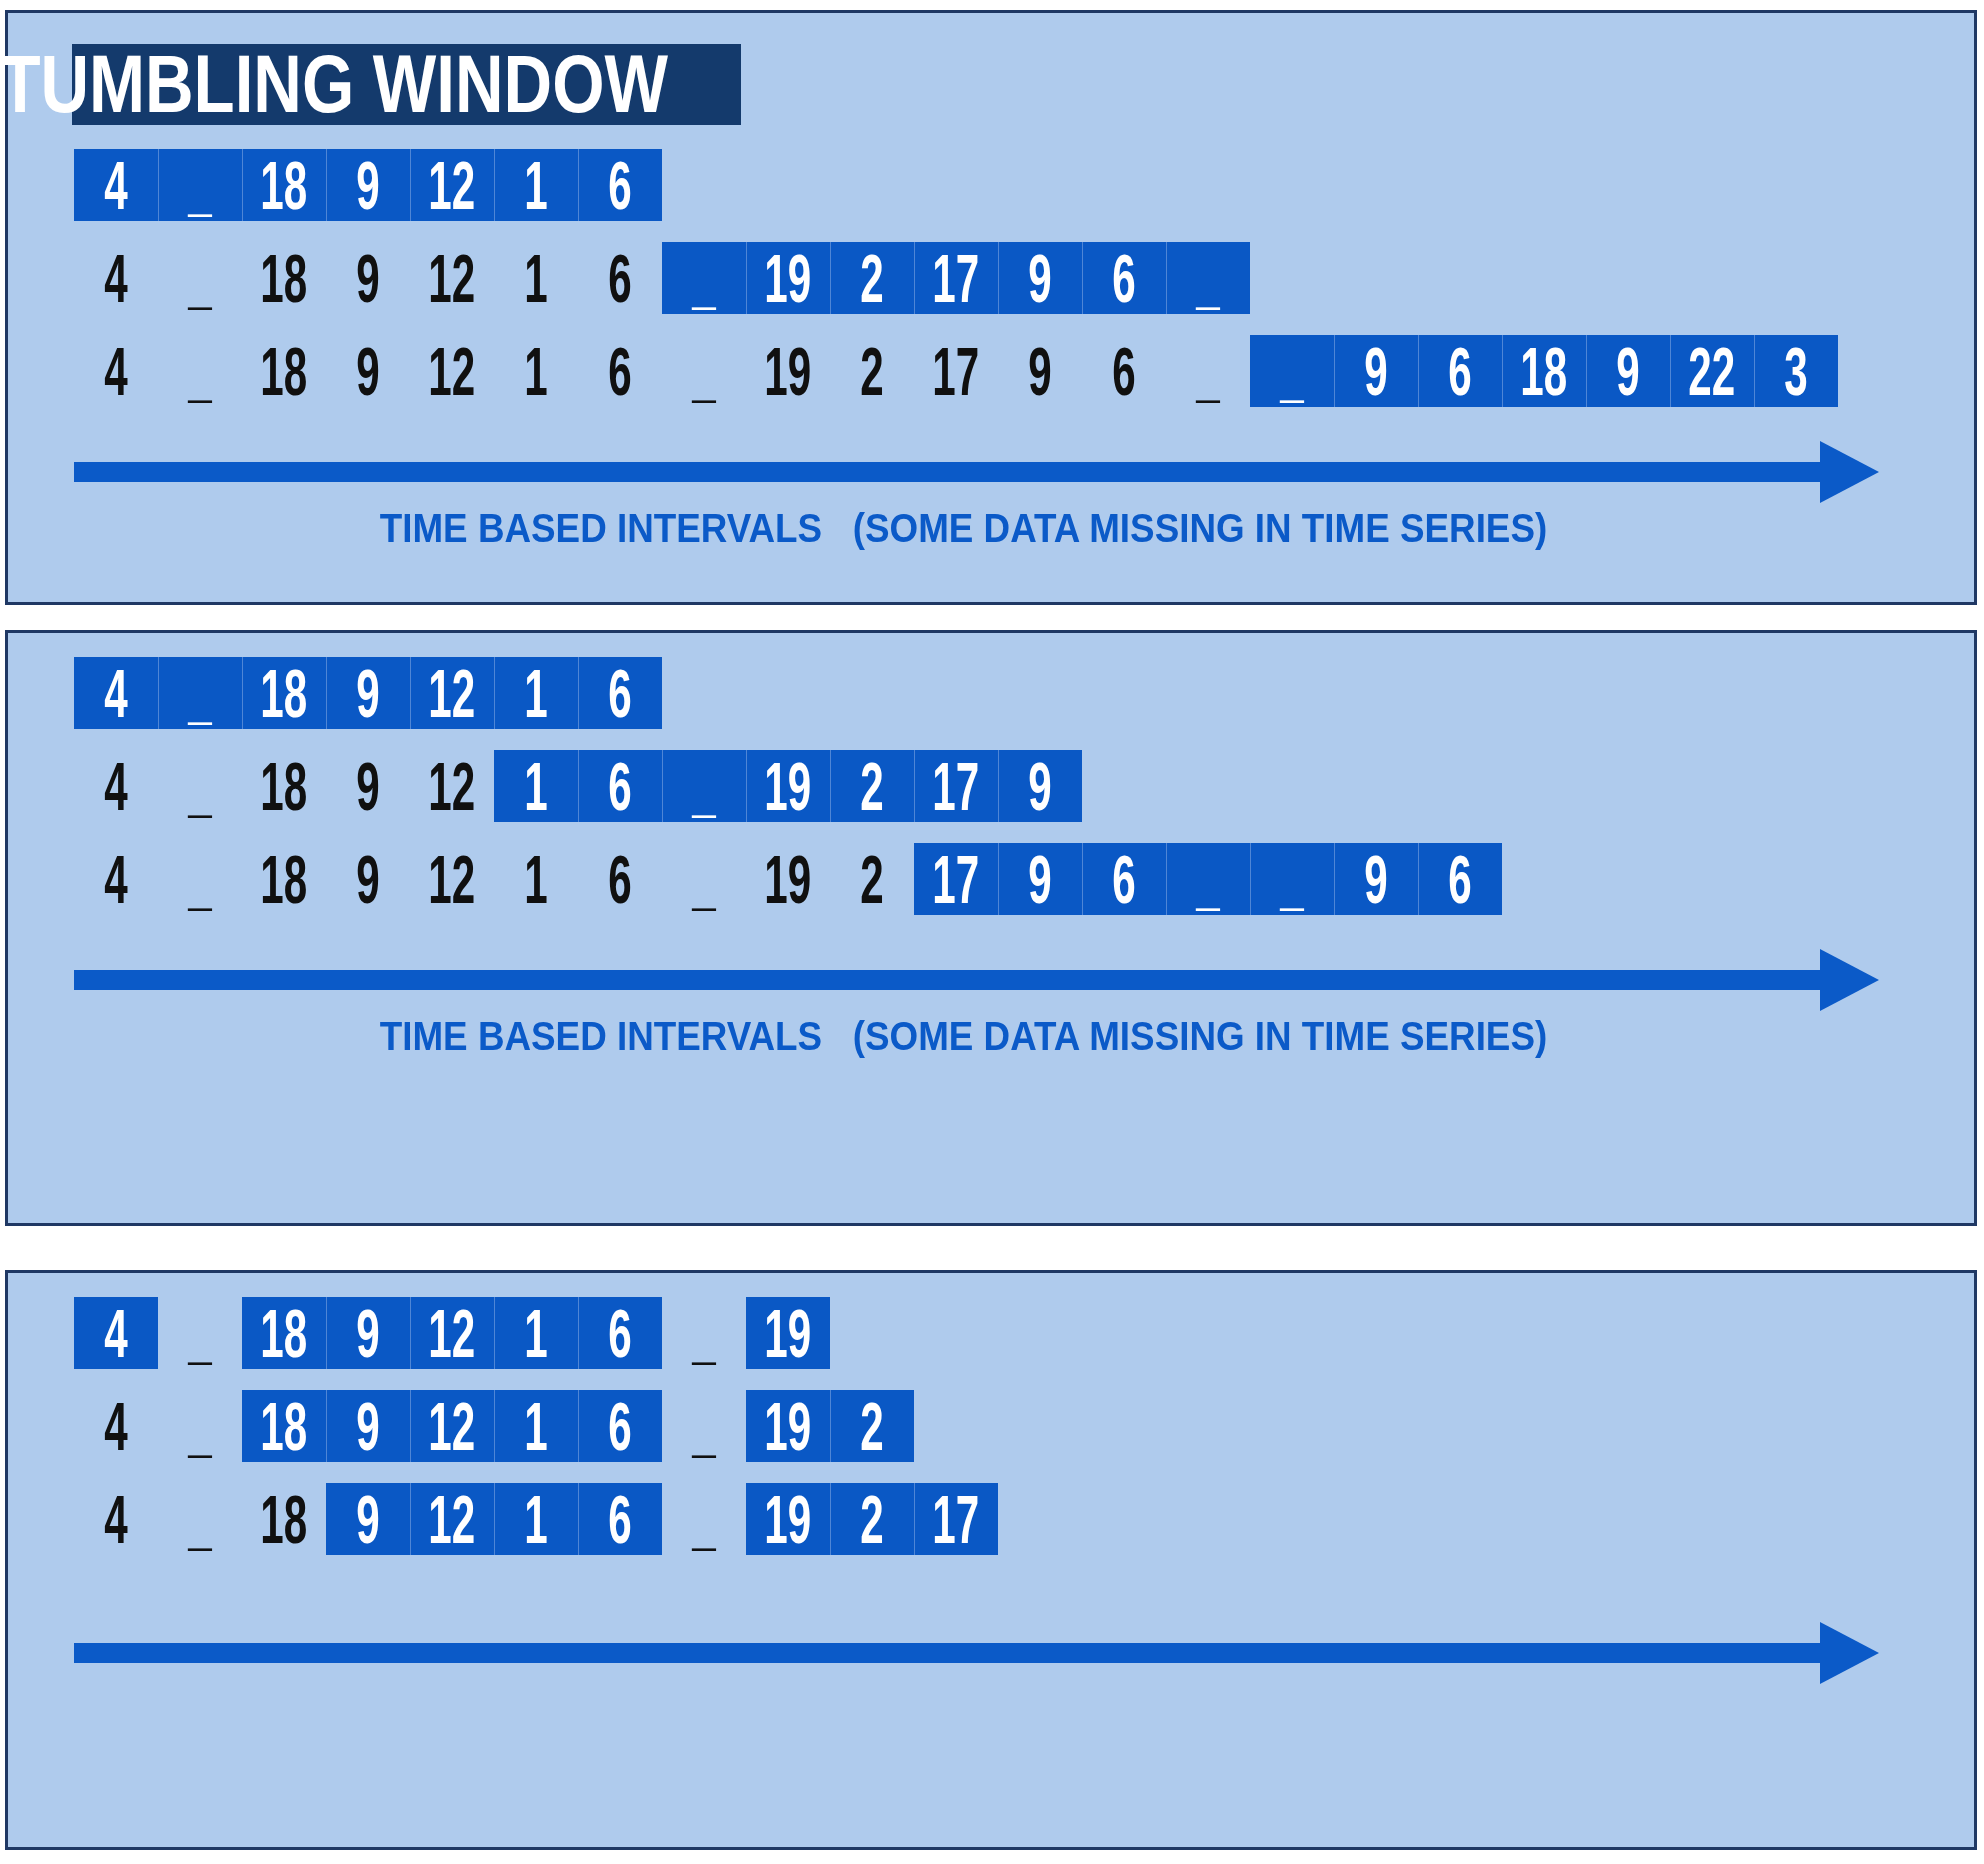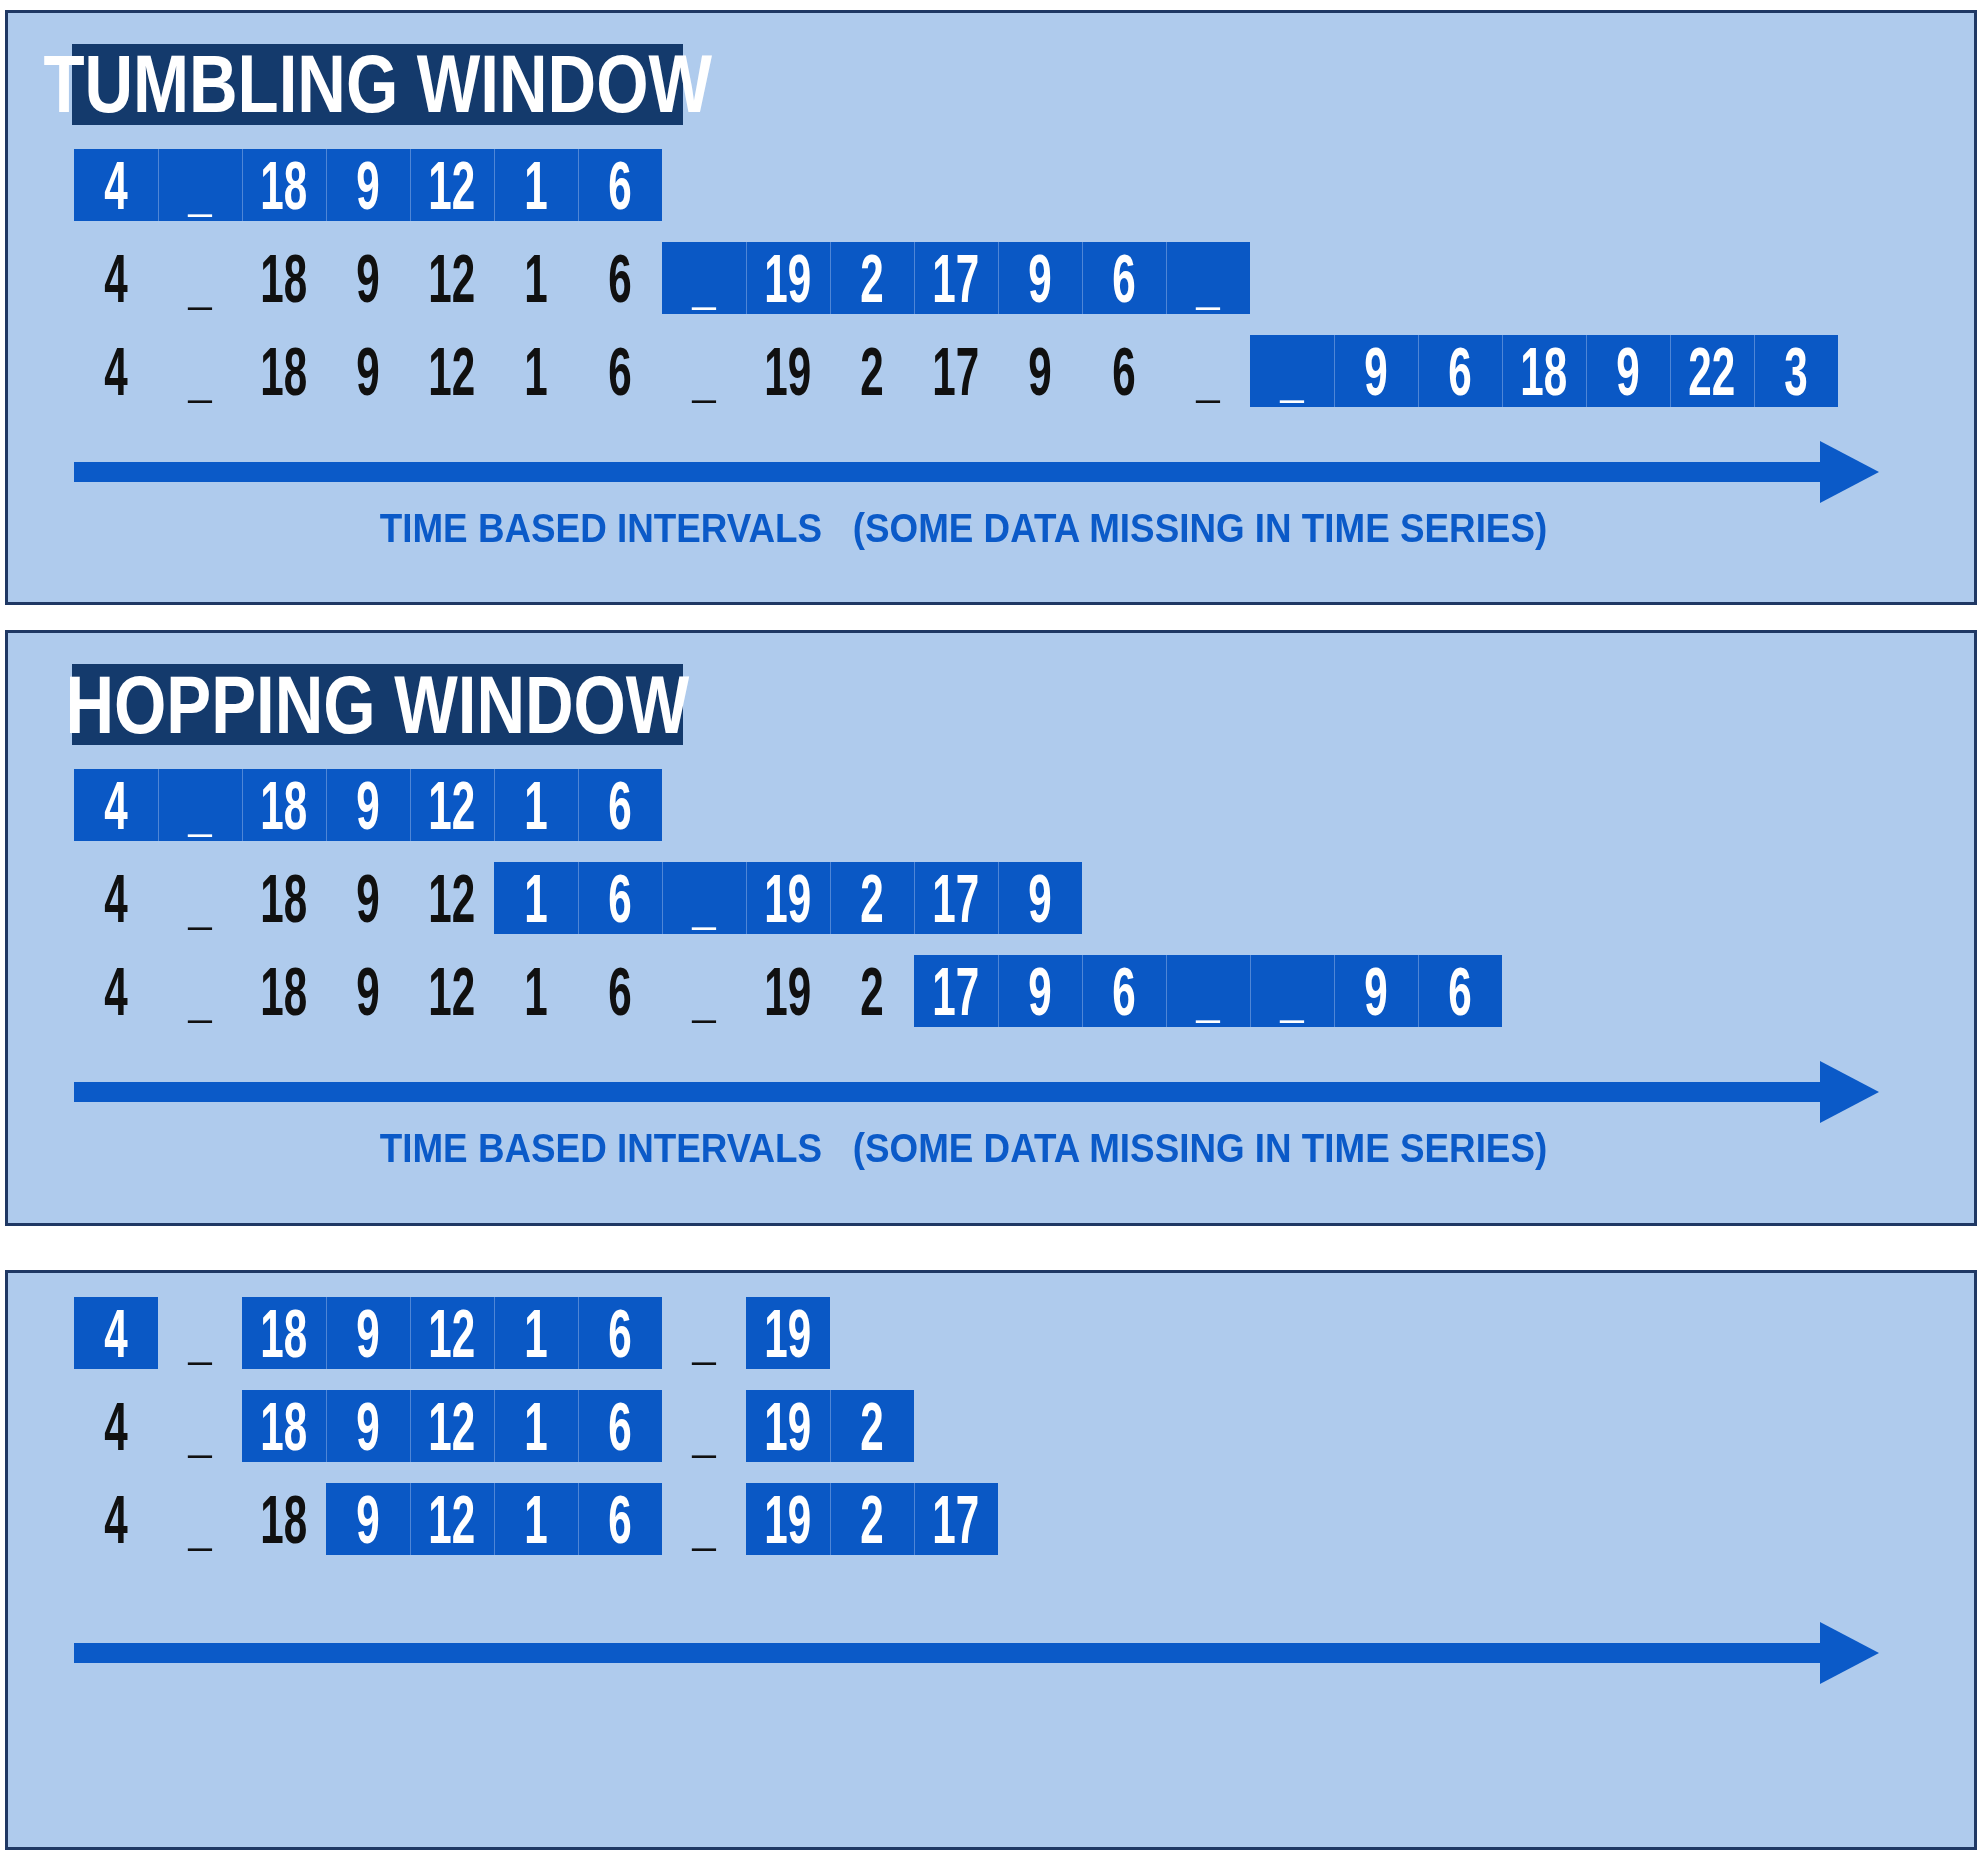--- a/index.html
+++ b/index.html
@@ -16,24 +16,24 @@
     left:4.8px; width:1972px;
     background:#AFCBED;
     border:3.8px solid #1F3864;
   }
   .panel-tumbling { top:9.6px;   height:595px; }
   .panel-hopping  { top:630px; height:596px; }
   .panel-rolling  { top:1270px; height:580px; }
 
   .title-box {
     margin:31px 0 18px 64px;
-    width:611px; height:81px;
+    width:669px; height:81px;
     background:#143A6C;
     color:#ffffff;
-    display:flex; align-items:center; justify-content:center;
+    display:flex; align-items:center; justify-content:flex-end;
   }
   .title-box .title-text {
     display:inline-block;
     font-size:82px; font-weight:bold; line-height:1;
     transform:scaleX(0.82);
     white-space:nowrap;
   }
 
   .rows { margin:24px 0 0 66px; }
   .row  { display:flex; height:72px; margin-bottom:21px; }
@@ -242,23 +242,20 @@
           </div>
         </div>
       </div>
       <div class="arrow">
         <div class="arrow-bar"></div>
         <div class="arrow-head"></div>
       </div>
       <div class="caption"><span class="cap-text">TIME BASED INTERVALS   (SOME DATA MISSING IN TIME SERIES)</span></div>
     </section>
     <section class="panel panel-hopping">
-      <div class="title-box">
-        <span class="title-text">HOPPING WINDOW</span>
-      </div>
       <div class="rows">
         <div class="row">
           <div class="group hl">
             <span class="cell">
               <span class="num">4</span>
             </span>
             <span class="cell">
               <span class="num">_</span>
             </span>
             <span class="cell">

